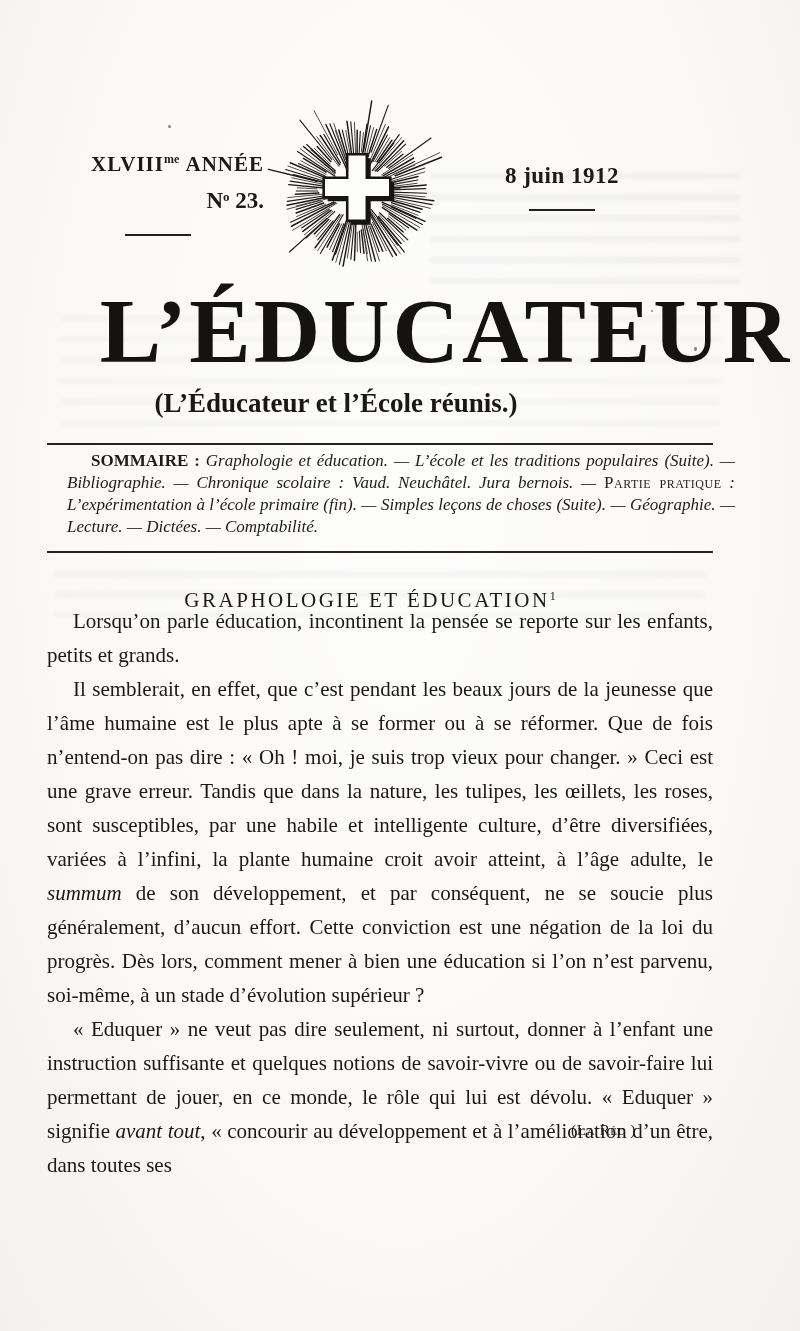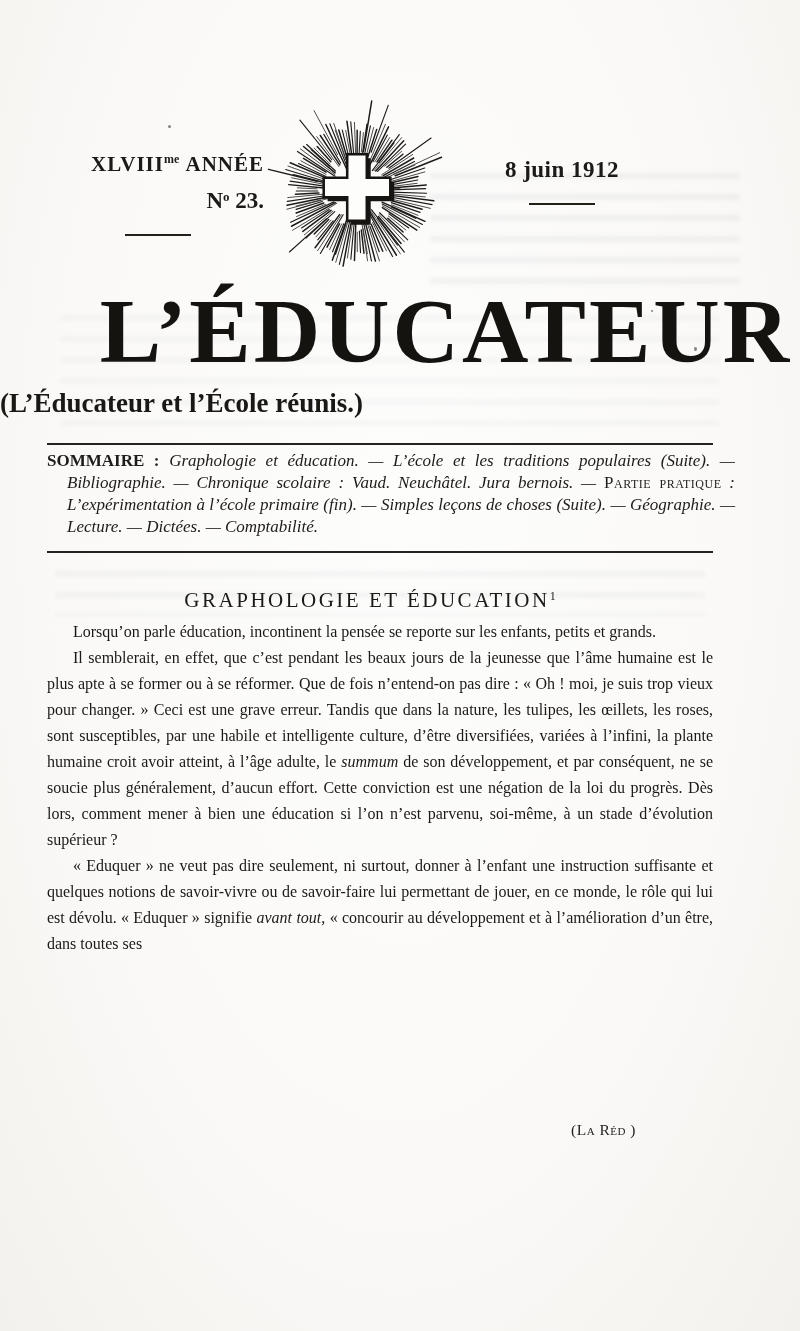--- a/index.html
+++ b/index.html
@@ -26,57 +26,57 @@
   .speck{position:absolute;border-radius:50%;background:rgba(35,32,30,.55);}
 
   
   .mast-left{position:absolute;left:52px;top:152px;width:212px;text-align:right;}
   .mast-right{position:absolute;left:452px;top:152px;width:220px;text-align:center;}
   .year-line{font-size:21px;font-weight:bold;letter-spacing:1px;white-space:nowrap;}
   .year-line sup{font-size:12px;vertical-align:8px;letter-spacing:0;}
   .issue-line{font-size:23px;font-weight:bold;margin-top:11px;}
   .issue-line sup{font-size:13px;vertical-align:7px;}
   .city-line{font-size:20px;font-weight:600;letter-spacing:1.5px;}
-  .date-line{font-size:23px;font-weight:bold;margin-top:5px;letter-spacing:.5px;}
+  .date-line{font-size:23px;font-weight:bold;margin-top:11px;letter-spacing:.5px;}
   .mini-rule{width:66px;border:0;border-top:2.2px solid #222019;margin:20px auto 0;}
 
   .emblem{position:absolute;left:262px;top:96px;width:190px;height:190px;}
 
   .title{
     position:absolute;left:0;top:283px;width:800px;text-align:center;
     font-size:92px;font-weight:bold;letter-spacing:3px;line-height:1.05;
     color:#151310;white-space:nowrap;padding-left:46px;
   }
   .subtitle{
-    position:absolute;left:0;top:388px;width:672px;
+    position:absolute;left:0;top:388px;width:672px;text-align:center;
     font-size:27px;font-weight:bold;color:#1a1815;
   }
 
   .rule-full{position:absolute;left:47px;width:666px;border:0;border-top:2.4px solid #26231f;margin:0;}
   .rule-top{top:443px;}
   .rule-bottom{top:551px;}
 
   .sommaire{
     position:absolute;left:47px;top:450px;width:668px;
     font-size:17px;line-height:22px;text-align:justify;
     padding-left:20px;text-indent:-20px;color:#1e1c19;
   }
-  .seg-b{font-weight:bold;font-style:normal;}
+  .seg-b{font-weight:bold;font-style:normal;margin-left:44px;}
   .seg-i{font-style:italic;margin-top:32px;}
   .seg-sc{font-variant:small-caps;font-style:normal;letter-spacing:.5px;margin-top:20px;}
 
   .article-heading{
     position:absolute;left:0;top:588px;width:740px;text-align:center;
     font-size:21px;letter-spacing:2.5px;color:#1c1a17;white-space:nowrap;
   }
   .article-heading sup{font-size:12px;letter-spacing:0;vertical-align:7px;}
 
   .article-body{
-    position:absolute;left:47px;top:619px;width:666px;
-    font-size:16px;line-height:26px;text-align:justify;color:#1b1916;
+    position:absolute;left:47px;top:604px;width:666px;
+    font-size:21px;line-height:34px;text-align:justify;color:#1b1916;
   }
   .article-body p{margin:0;text-indent:26px;}
 
   .footnote{
     position:absolute;left:42px;top:1117px;width:678px;
     font-size:15.5px;line-height:21.5px;text-align:justify;color:#201d1a;
   }
   .footnote-text{margin:0;text-indent:18px;}
   .footnote-text sup{font-size:10px;vertical-align:5px;margin-right:2px;}
   .footnote-sig{margin:2px 84px 0 0;text-align:right;font-variant:small-caps;letter-spacing:.5px;}

